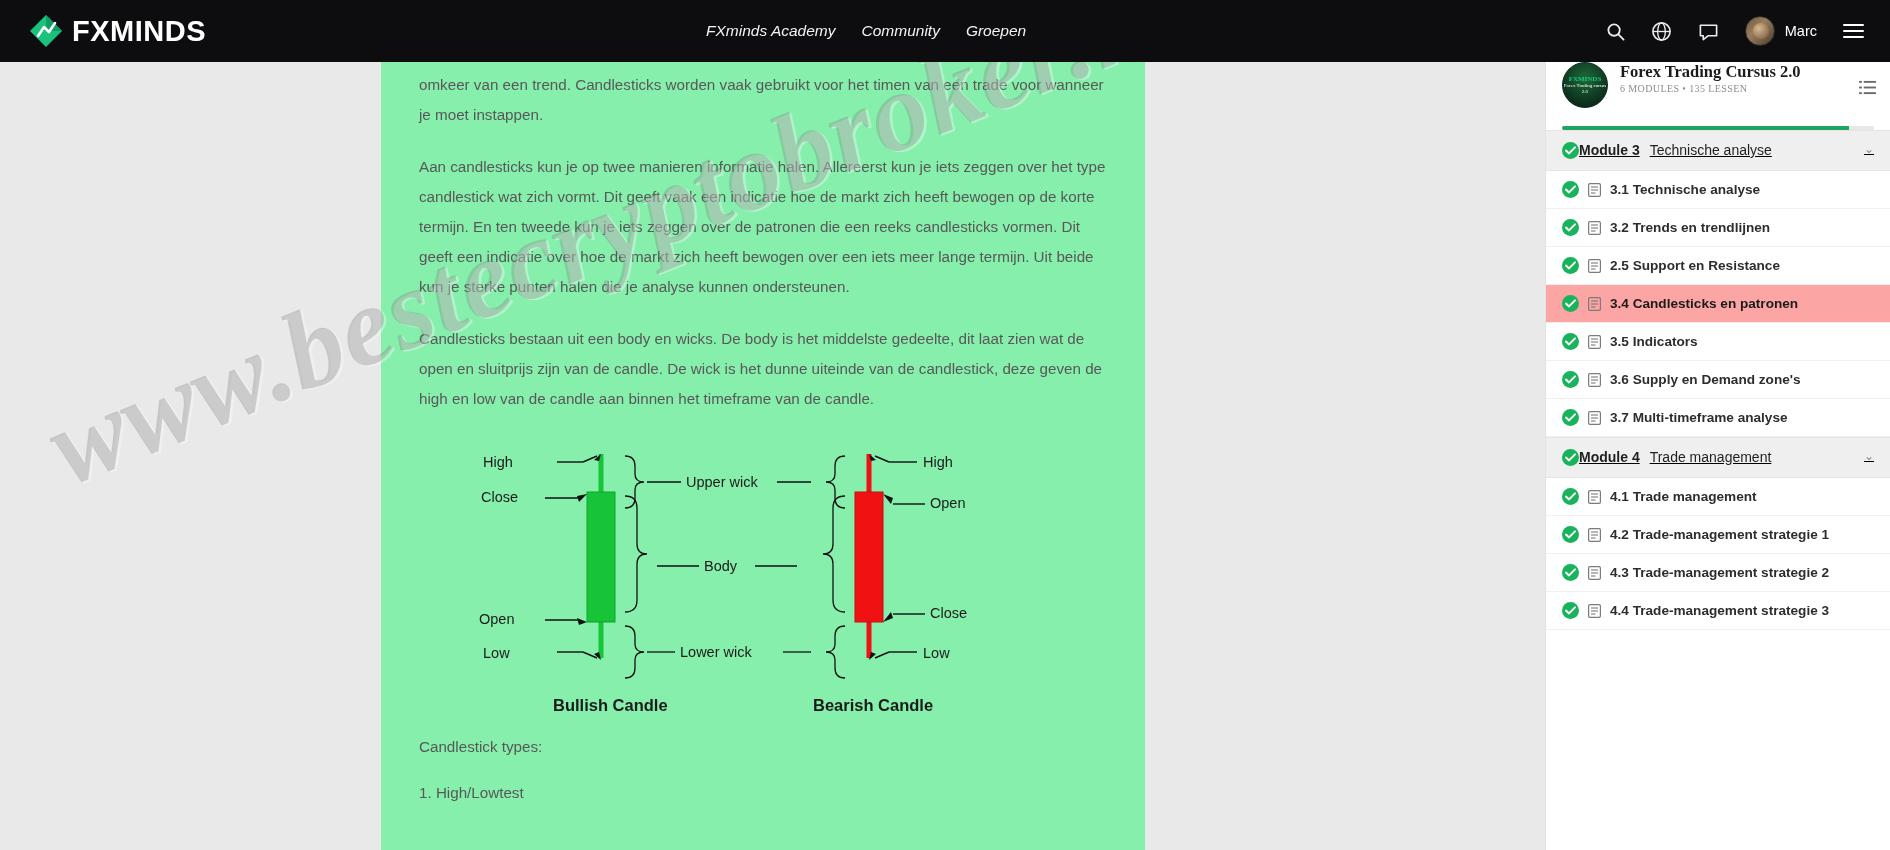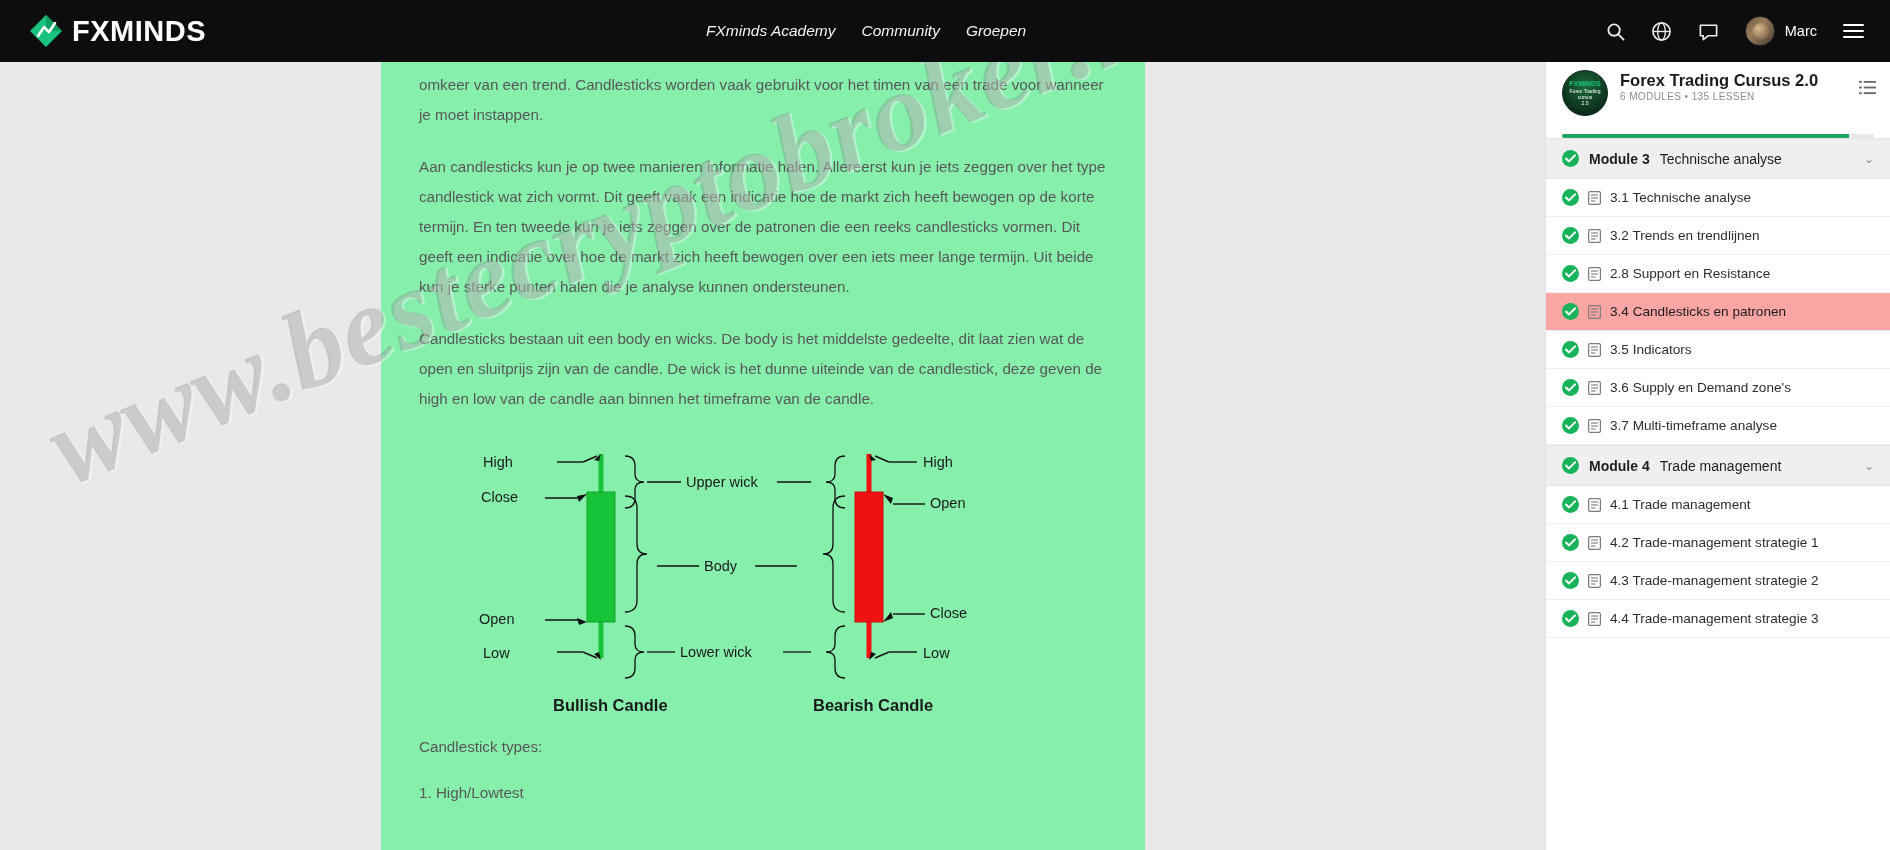--- a/index.html
+++ b/index.html
@@ -79,50 +79,52 @@
     letter-spacing: 1px;
   }
 
   
   .sidebar {
     position: absolute; top: 62px; right: 0; width: 345px; height: 788px;
     background: #ffffff; border-left: 1px solid #e3e3e3; z-index: 35;
     overflow: hidden;
   }
   .course-head {
-    display: flex; align-items: flex-start; padding: 8px 16px 10px 16px;
+    display: flex; align-items: flex-start; padding: 0 16px 10px 16px;
     position: relative;
+    font-family: Liberation Serif, serif;
   }
   .course-thumb {
     width: 46px; height: 46px; border-radius: 50%; flex: 0 0 46px;
     background: radial-gradient(circle at 50% 35%, #1d6a3a 0%, #0c2f1c 70%, #061b10 100%);
     border: 1px solid #0a2a18; position: relative; overflow: hidden;
     display: flex; align-items: center; justify-content: center;
   }
   .course-thumb .tb1 { color: #19c37d; font-size: 7px; font-weight: 700; line-height: 8px; text-align: center; }
   .course-thumb .tb2 { color: #ffffff; font-size: 5px; line-height: 6px; text-align: center; }
   .course-meta { margin-left: 12px; flex: 1 1 auto; min-width: 0; }
   .course-title { color: #1b1b1b; font-size: 16.5px; font-weight: 700; line-height: 20px; }
   .course-sub { color: #8c8c8c; font-size: 10px; letter-spacing: .4px; margin-top: 1px; text-transform: uppercase; }
   .course-list-icon { position: absolute; right: 14px; top: 18px; color: #6a6a6a; }
   .progress-track { height: 4px; background: #e7e7e7; margin: 8px 16px 0 16px; border-radius: 2px; overflow: hidden; }
   .progress-fill { height: 100%; background: #1fa463; }
 
   .module-row {
-    display: flex; align-items: center; gap: 10px;
+    display: flex; align-items: flex-start; 
     background: #efefef; padding: 11px 16px; border-top: 1px solid #e4e4e4; border-bottom: 1px solid #e4e4e4;
     position: relative;
+    text-decoration: underline;
   }
   .module-label { color: #1f1f1f; font-size: 14px; }
   .module-label b { font-weight: 700; margin-right: 10px; }
   .chev { margin-left: auto; color: #8a8a8a; font-size: 12px; }
 
   .lesson-row {
     display: flex; align-items: center; gap: 9px;
-    padding: 10px 16px; border-bottom: 1px solid #f0f0f0; cursor: pointer;
+    padding: 10px 16px; border-bottom: 1px solid #f0f0f0; cursor: pointer; font-weight: bold;
   }
   .lesson-row.active { background: #fca5a5; }
   .lesson-title { color: #2d2d2d; font-size: 13.6px; }
   .lesson-row.active .lesson-title { color: #1b1b1b; }
 
   .check {
     width: 17px; height: 17px; border-radius: 50%; flex: 0 0 17px;
     background: #cfcfcf; display: flex; align-items: center; justify-content: center;
   }
   .check.done { background: #19b35c; }
@@ -357,21 +359,21 @@
             </svg>
           </span>
           <span class="doc-icon">
             <svg width="13" height="14" viewBox="0 0 13 14">
               <rect x="0.6" y="0.6" width="11.8" height="12.8" rx="1.3" fill="none" stroke="#7b7b7b" stroke-width="1.2"></rect>
               <line x1="3" y1="4" x2="10" y2="4" stroke="#7b7b7b" stroke-width="1.1"></line>
               <line x1="3" y1="7" x2="10" y2="7" stroke="#7b7b7b" stroke-width="1.1"></line>
               <line x1="3" y1="10" x2="7.5" y2="10" stroke="#7b7b7b" stroke-width="1.1"></line>
             </svg>
           </span>
-          <span class="lesson-title">2.8 Support en Resistance</span>
+          <span class="lesson-title">2.5 Support en Resistance</span>
         </div>
         <div class="lesson-row active">
           <span class="check done">
             <svg width="11" height="9" viewBox="0 0 11 9">
               <path d="M1 4.6 L4 7.4 L10 1.4" fill="none" stroke="#ffffff" stroke-width="2" stroke-linecap="round" stroke-linejoin="round"></path>
             </svg>
           </span>
           <span class="doc-icon">
             <svg width="13" height="14" viewBox="0 0 13 14">
               <rect x="0.6" y="0.6" width="11.8" height="12.8" rx="1.3" fill="none" stroke="#7b7b7b" stroke-width="1.2"></rect>

